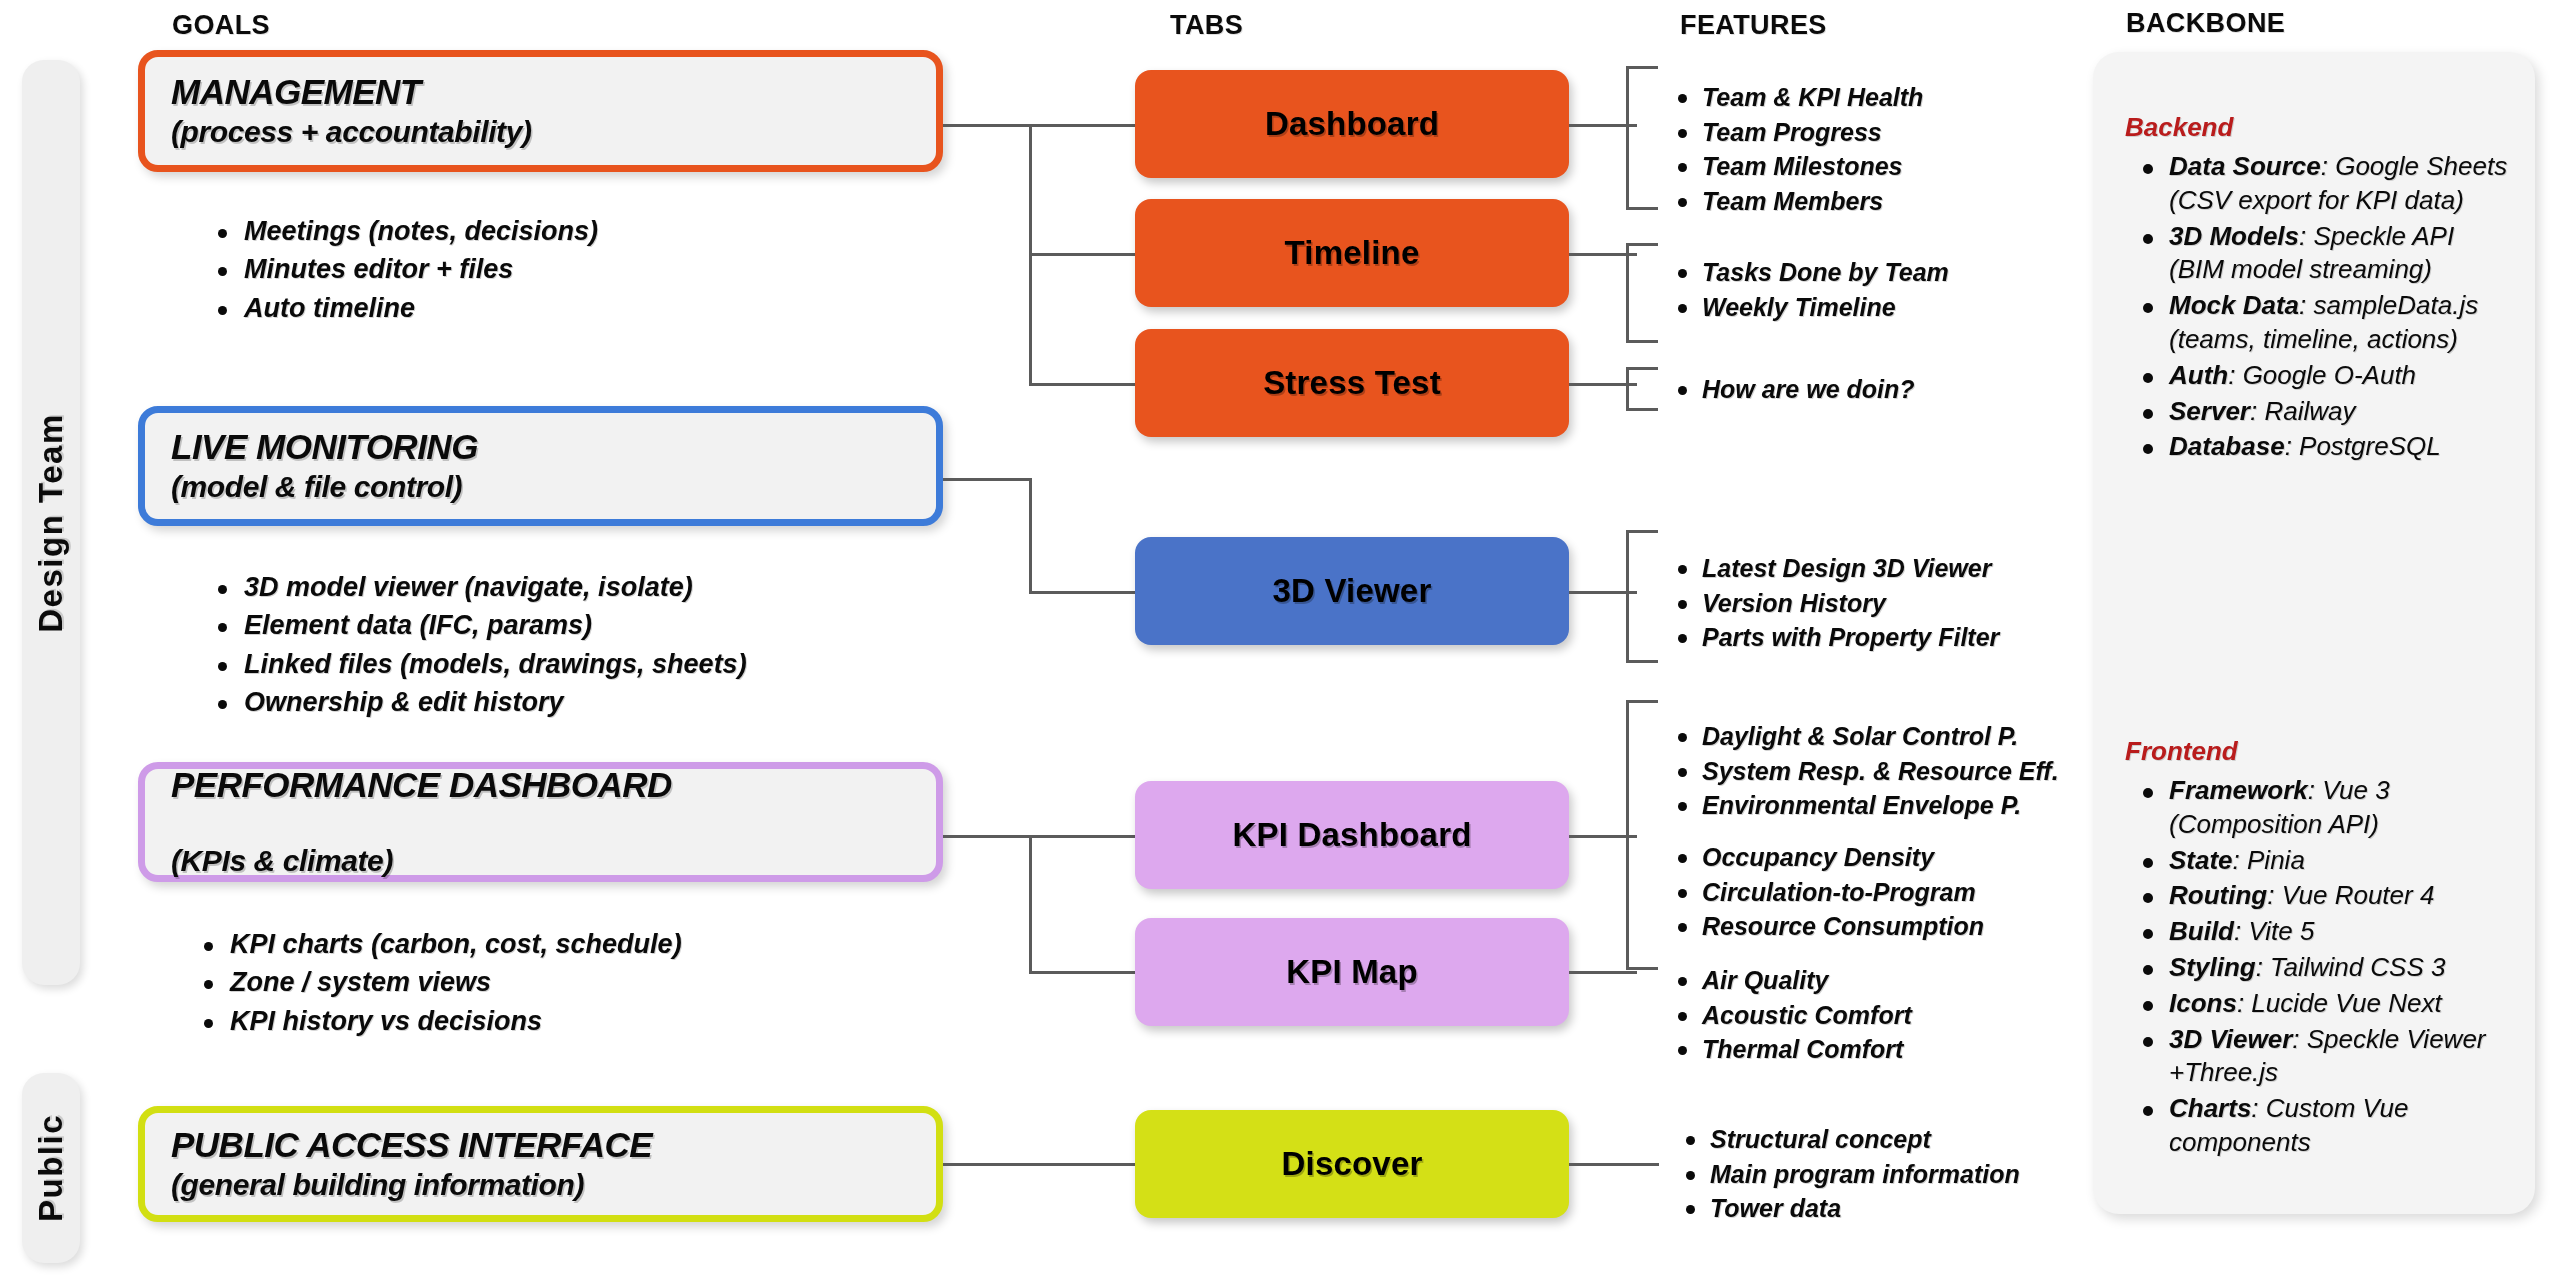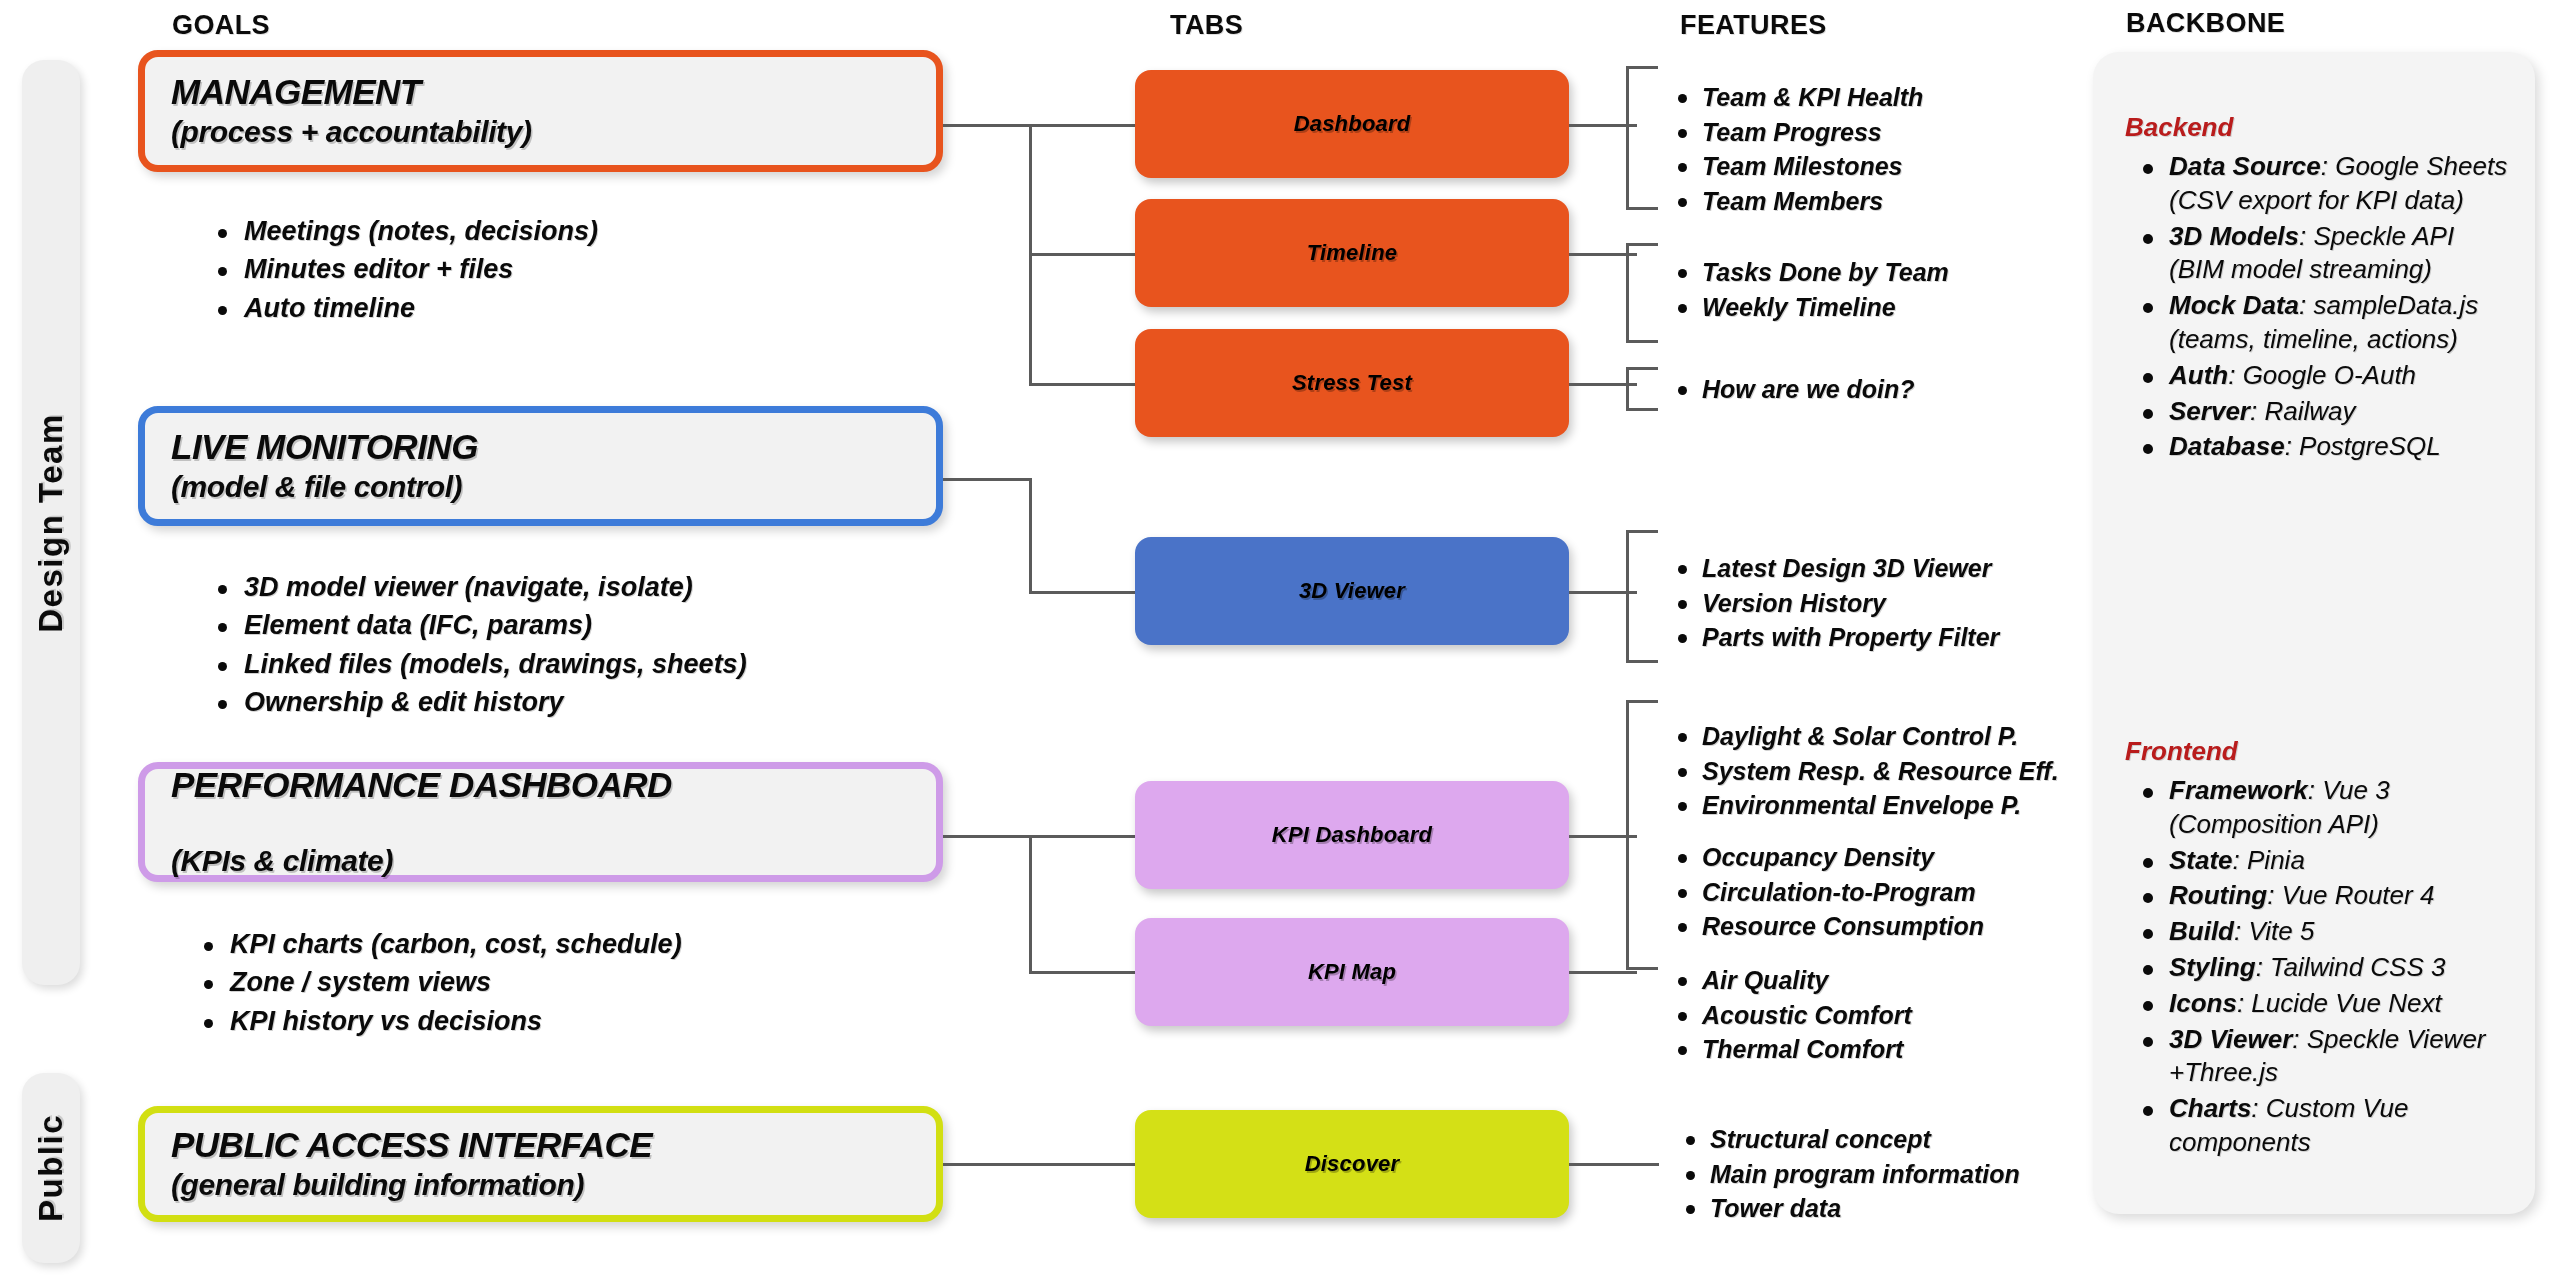--- a/index.html
+++ b/index.html
@@ -101,26 +101,25 @@
   
   .tab-box {
     position: absolute;
     border-radius: 16px;
     display: flex;
     align-items: center;
     justify-content: center;
     box-shadow: 3px 5px 10px rgba(0,0,0,0.22);
   }
   .tab-label {
-    font-size: 22px;
+    font-size: 33px;
     font-weight: bold;
     letter-spacing: 0.2px;
     color: #000;
     text-shadow: 1.5px 1.5px 0 rgba(0,0,0,0.25);
-    font-style: italic;
   }
 
   
   .feat-list { position: absolute; list-style: none; }
   .feat-list li {
     position: relative;
     font-size: 25px;
     font-style: italic;
     font-weight: 600;
     color: #0a0a0a;

